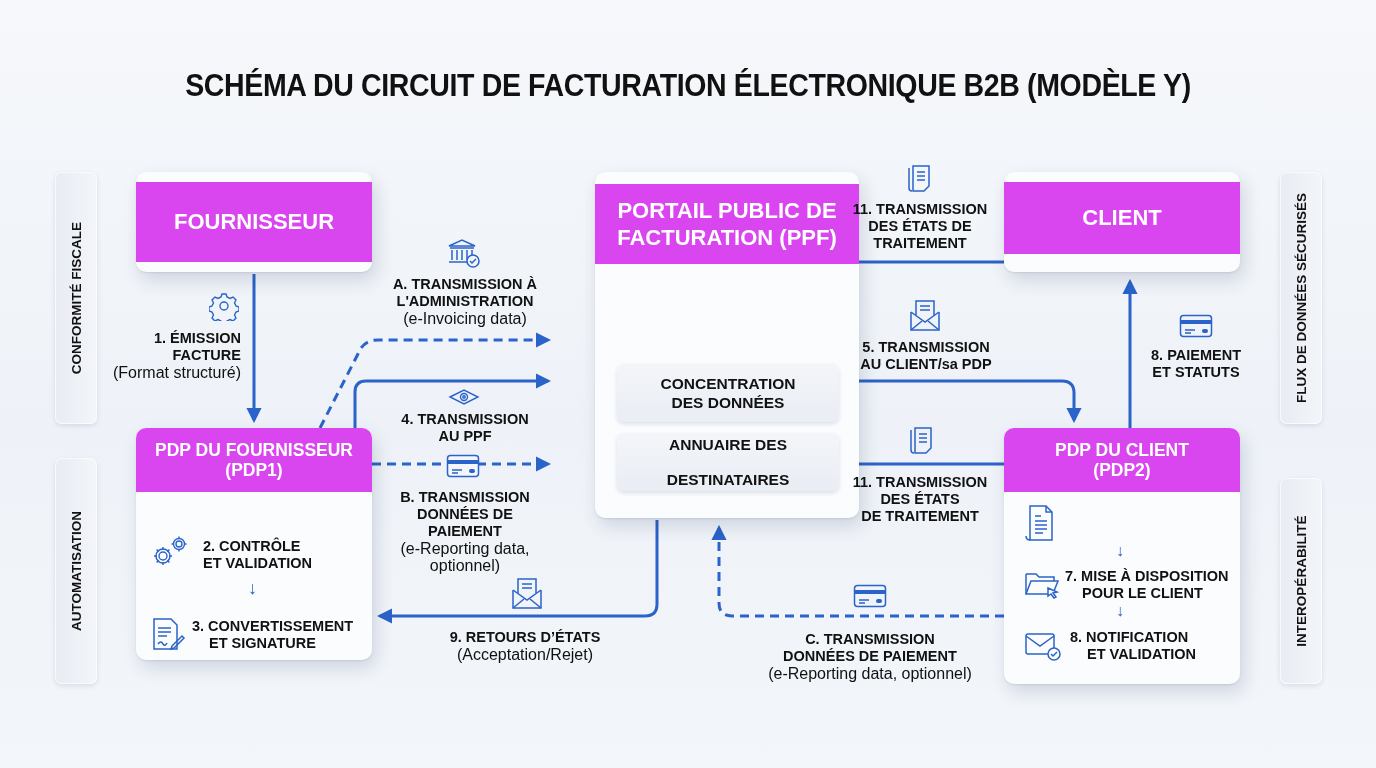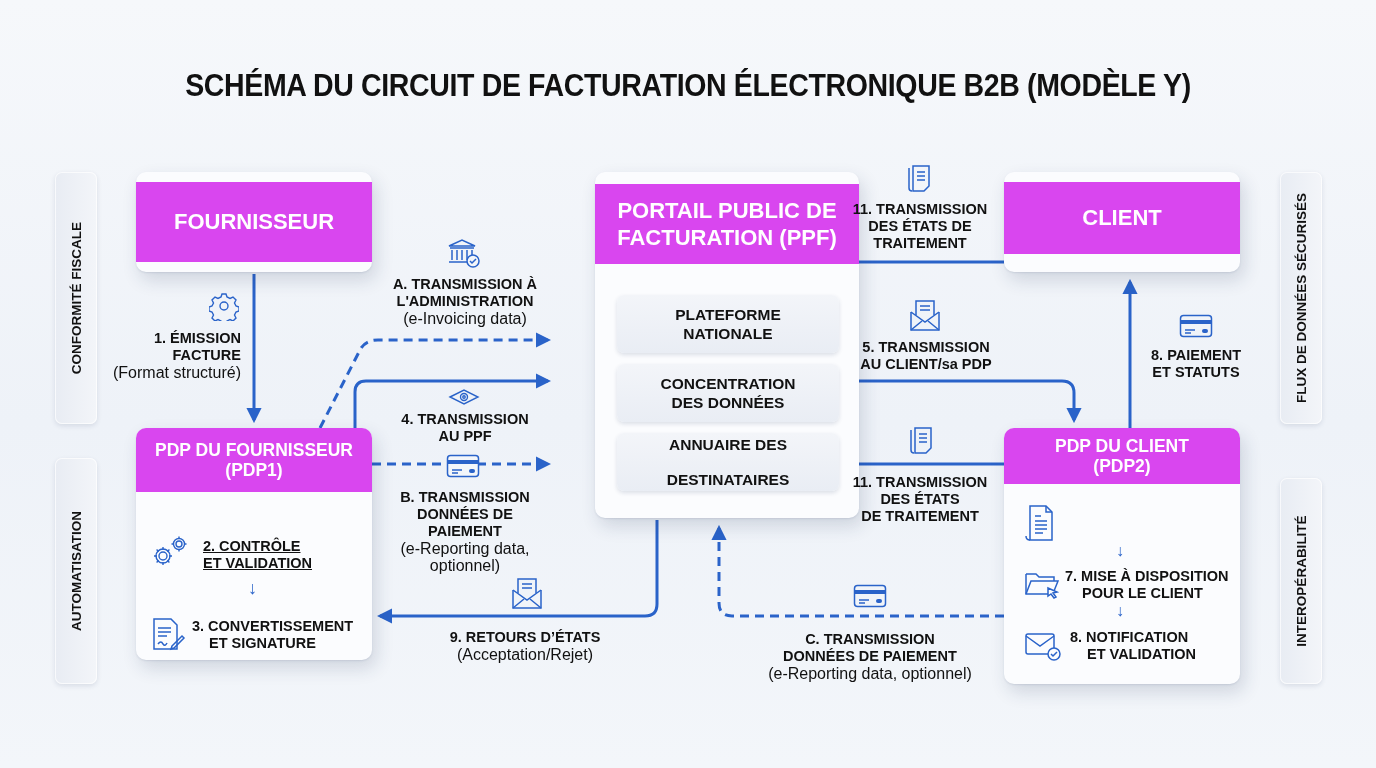--- a/index.html
+++ b/index.html
@@ -107,24 +107,20 @@
 
 <div class="card" style="left:1004px;top:172px;width:236px;height:100px;">
   <div class="card-head big-head" style="height:72px;margin-top:10px;">CLIENT</div>
 </div>
 
 <div class="card" style="left:556px;top:172px;width:264px;height:346px;margin-left:39px;">
   <div class="card-head ppf-head" style="height:80px;margin-top:12px;">
     <div>PORTAIL PUBLIC DE</div>
     <div>FACTURATION (PPF)</div>
   </div>
-  <div class="sub-box" style="top:123px;">
-    <div>PLATEFORME</div>
-    <div>NATIONALE</div>
-  </div>
   <div class="sub-box" style="top:192px;">
     <div>CONCENTRATION</div>
     <div>DES DONNÉES</div>
   </div>
   <div class="sub-box" style="top:261px;gap:16px;">
     <div>ANNUAIRE DES</div>
     <div>DESTINATAIRES</div>
   </div>
 </div>
 
@@ -135,40 +131,40 @@
   </div>
 
   <svg class="icon" style="left:14px;top:106px;" width="40" height="34" viewBox="0 0 40 34" fill="none" stroke="#2a63c9" stroke-width="1.4">
     <circle cx="13" cy="22" r="4"></circle>
     <path d="M13,13 v3 M13,28 v3 M4,22 h3 M19,22 h3 M6.6,15.6 l2.1,2.1 M17.3,26.3 l2.1,2.1 M6.6,28.4 l2.1,-2.1 M17.3,17.7 l2.1,-2.1"></path>
     <circle cx="13" cy="22" r="7"></circle>
     <circle cx="29" cy="10" r="3"></circle>
     <circle cx="29" cy="10" r="5.5"></circle>
     <path d="M29,2.5 v2 M29,15.5 v2 M21.5,10 h2 M34.5,10 h2"></path>
   </svg>
-  <div class="step" style="left:67px;top:110px;text-decoration:underline;">
+  <div class="step" style="left:67px;top:110px;">
     <div>2. CONTRÔLE</div>
     <div>ET VALIDATION</div>
   </div>
   <div class="step" style="left:112px;top:152px;font-size:18px;font-weight:400;color:#2a63c9;">↓</div>
 
   <svg class="icon" style="left:14px;top:188px;" width="36" height="36" viewBox="0 0 36 36" fill="none" stroke="#2a63c9" stroke-width="1.5">
     <path d="M4,3 h17 l6,6 v24 h-23 z"></path>
     <path d="M8,12 h13 M8,16 h13 M8,20 h9"></path>
     <path d="M8,28 q3,-4 5,0 q2,3 4,-1"></path>
     <path d="M22,30 l10,-10 l2,2 l-10,10 l-3,1 z"></path>
   </svg>
   <div class="step" style="left:56px;top:190px;">
     <div>3. CONVERTISSEMENT</div>
     <div style="padding-left:17px;">ET SIGNATURE</div>
   </div>
 </div>
 
 <div class="card" style="left:1004px;top:428px;width:236px;height:256px;">
-  <div class="card-head pdp-head" style="height:56px;">
+  <div class="card-head pdp-head" style="height:64px;">
     <div>PDP DU CLIENT</div>
     <div>(PDP2)</div>
   </div>
 
   <svg class="icon" style="left:20px;top:76px;" width="34" height="38" viewBox="0 0 34 38" fill="none" stroke="#2a63c9" stroke-width="1.5">
     <path d="M6,2 h16 l6,6 v28 h-22 z"></path>
     <path d="M22,2 v6 h6"></path>
     <path d="M11,12 h6 M11,17 h12 M11,21 h12 M11,25 h12 M11,29 h8"></path>
     <path d="M2,32 q0,4 4,4"></path>
   </svg>

